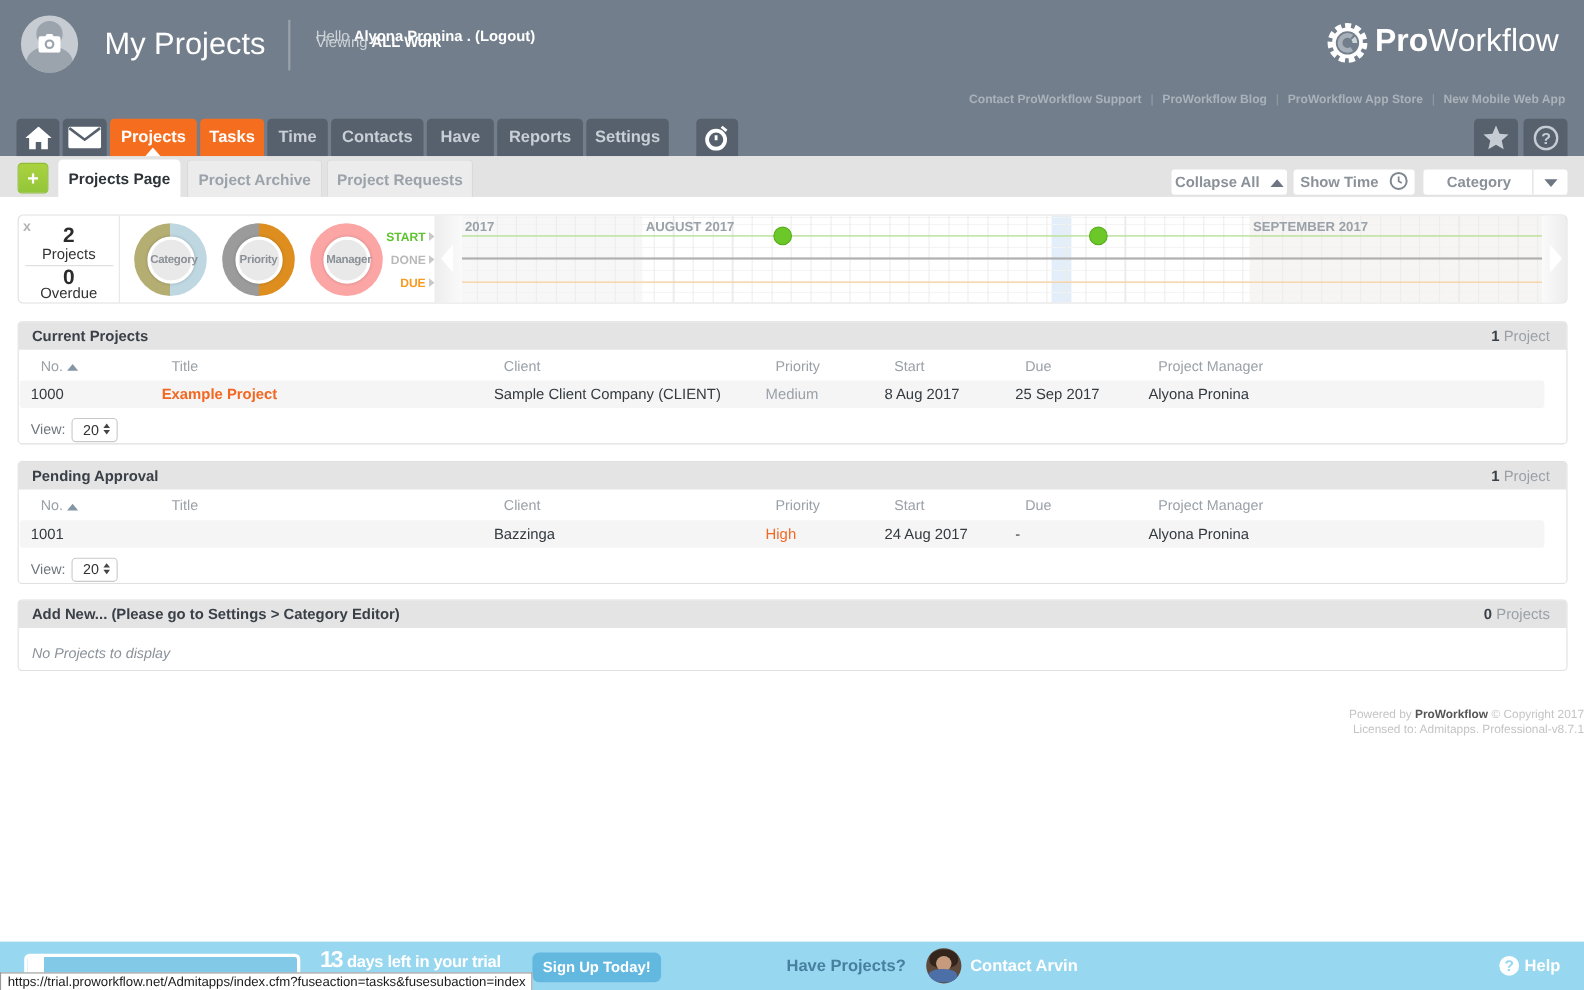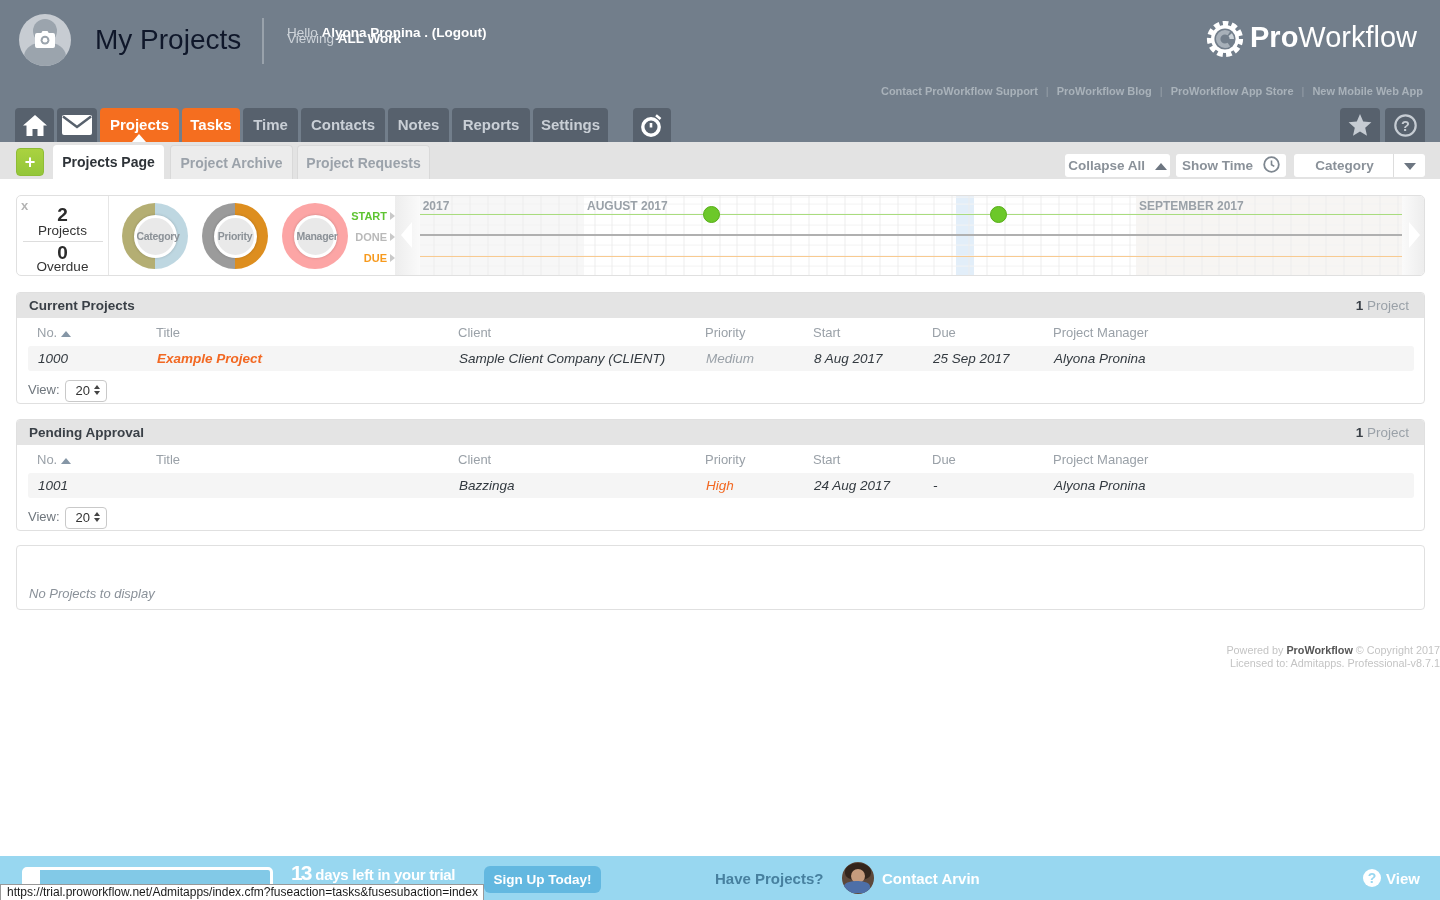--- a/index.html
+++ b/index.html
@@ -7,21 +7,21 @@
   font-family:"Liberation Sans",sans-serif; }
 body { position:relative; }
 .abs { position:absolute; }
 
 
 #hdr { position:absolute; top:0; left:0; width:1440px; height:142px; background:#727e8b; }
 #avatar { position:absolute; left:19px; top:14px; width:52px; height:52px; border-radius:50%;
   background:#c7ccd2; overflow:hidden; }
 #avatar .head { position:absolute; left:14px; top:5px; width:24px; height:24px; border-radius:50%; background:#9ba4ad; }
 #avatar .shoulders { position:absolute; left:5px; top:28px; width:42px; height:28px; border-radius:50% 50% 0 0; background:#9ba4ad; }
-#pagetitle { position:absolute; left:95px; top:24px; font-size:28px; color:#0f172a; letter-spacing:0px; }
+#pagetitle { position:absolute; left:95px; top:24px; font-size:28px; color:#ffffff; letter-spacing:0px; }
 #hdrsep { position:absolute; left:262px; top:18px; width:2px; height:46px; background:#99a2ab; }
 .hello { position:absolute; left:287px; color:#cdd3d9; font-size:13.5px; }
 .hello b { color:#fff; }
 #logo { position:absolute; left:1206px; top:20px; }
 #logotext { position:absolute; left:1250px; top:21px; font-size:29px; color:#fff; font-weight:bold; }
 #logotext span { font-weight:normal; }
 #toplinks { position:absolute; top:85px; right:17px; font-size:11px; font-weight:bold; color:#a9b2ba; }
 #toplinks .sep { color:#97a0a9; margin:0 8px; font-weight:normal; }
 
 
@@ -49,21 +49,21 @@
   font-size:13.5px; font-weight:bold; text-align:center; line-height:23px; }
 
 
 .box { position:absolute; left:16px; width:1409px; background:#fff; border:1px solid #e0e0e0; border-radius:4px; }
 .bhead { position:absolute; top:0; left:0; right:0; height:25px; background:#e4e4e4; border-radius:3px 3px 0 0;
   font-size:13.5px; font-weight:bold; color:#3a4047; line-height:25px; }
 .bhead .lt { margin-left:12px; }
 .bhead .rt { position:absolute; right:15px; top:0; }
 .bhead .rt span { color:#9aa1a8; font-weight:normal; }
 .thead { position:absolute; font-size:13px; color:#9aa1a8; }
-.trow { position:absolute; left:11px; width:1386px; height:25px; background:#f5f5f5; border-radius:3px;font-style:italic; }
+.trow { position:absolute; left:1px; width:1386px; height:25px; background:#f5f5f5; border-radius:3px; }
 .tcell { position:absolute; top:0; font-size:13.5px; color:#333a40; line-height:25px; }
 .olink { color:#f26822; font-weight:bold; }
 .viewrow { position:absolute; font-size:13px; color:#6f767d; }
 .vsel { display:inline-block; width:42px; height:22px; border:1px solid #c9c9c9; border-radius:4px;
   margin-left:5px; vertical-align:middle; position:relative; text-align:left; color:#333;
   font-size:13px; line-height:20px; padding-left:10px; background:#fff; }
 .spin { position:absolute; right:6px; top:4px; }
 .spin div { width:0; height:0; border-left:3px solid transparent; border-right:3px solid transparent; }
 .spin .u { border-bottom:4px solid #444; margin-bottom:2px; }
 .spin .d { border-top:4px solid #444; }
@@ -164,21 +164,21 @@
     <svg width="30" height="20" viewBox="0 0 30 20" style="margin-top:7px">
       <rect x="0" y="0" width="30" height="20" rx="2" fill="#fff"></rect>
       <path d="M1 1.5 L15 12 L29 1.5" fill="none" stroke="#57616d" stroke-width="2.4"></path>
     </svg>
   </div>
   <div class="ntab orange" style="left:100px;width:79px">Projects</div>
   <div id="projnotch"></div>
   <div class="ntab orange" style="left:182px;width:58px">Tasks</div>
   <div class="ntab" style="left:243px;width:55px">Time</div>
   <div class="ntab" style="left:301px;width:84px">Contacts</div>
-  <div class="ntab" style="left:388px;width:61px">Notes</div>
+  <div class="ntab" style="left:388px;width:61px">Have</div>
   <div class="ntab" style="left:452px;width:78px">Reports</div>
   <div class="ntab" style="left:533px;width:75px">Settings</div>
   <div class="ntab" style="left:633px;width:38px">
     <svg width="26" height="26" viewBox="0 0 26 26" style="margin-top:4px">
       <g stroke="#fff" fill="none">
         <circle cx="12" cy="15" r="8.2" stroke-width="3.4"></circle>
         <line x1="12" y1="11" x2="12" y2="15.5" stroke-width="2.6"></line>
         <line x1="17" y1="3.2" x2="21.5" y2="7" stroke-width="2.6"></line>
       </g>
     </svg>
@@ -298,33 +298,34 @@
     <div class="tcell" style="left:905px">-</div>
     <div class="tcell" style="left:1026px">Alyona Pronina</div>
   </div>
   <div class="viewrow" style="left:11px;top:87px">View:<span class="vsel">20<span class="spin">
           <div class="u"></div>
           <div class="d"></div>
         </span></span></div>
 </div>
 
 <div class="box" style="top:545px;height:65px">
+  <div class="bhead"><span class="lt">Add New... (Please go to Settings &gt; Category Editor)</span><span class="rt">0 <span>Projects</span></span></div>
   <div style="position:absolute;left:12px;top:40px;font-size:13px;font-style:italic;color:#8a9199">No Projects to display</div>
 </div>
 
 <div id="foot">Powered by <b>ProWorkflow</b> © Copyright 2017<br>Licensed to: Admitapps. Professional-v8.7.1</div>
 <div id="bluebar">
   <div id="pbar">
       <div class="seg"></div>
     </div>
   <div id="trialtxt"><span class="big">13</span><span class="sm">days left in your trial</span></div>
   <div id="signup">Sign Up Today!</div>
   <div id="haveq">Have Projects?</div>
   <div id="cavatar">
     <div class="abs" style="left:3px;top:1px;width:26px;height:17px;border-radius:50% 50% 40% 40%;background:#33251c"></div>
     <div class="abs" style="left:9px;top:7px;width:14px;height:14px;border-radius:50%;background:#c69b7d"></div>
     <div class="abs" style="left:2px;top:19px;width:26px;height:12px;border-radius:45% 45% 0 0;background:#4d6fa8"></div>
   </div>
   <div id="contacta">Contact Arvin</div>
   <div id="helpq">?</div>
-  <div id="helptxt">View</div>
+  <div id="helptxt">Help</div>
 </div>
 <div id="tooltip">https://trial.proworkflow.net/Admitapps/index.cfm?fuseaction=tasks&amp;fusesubaction=index</div>
 
 </body></html>

